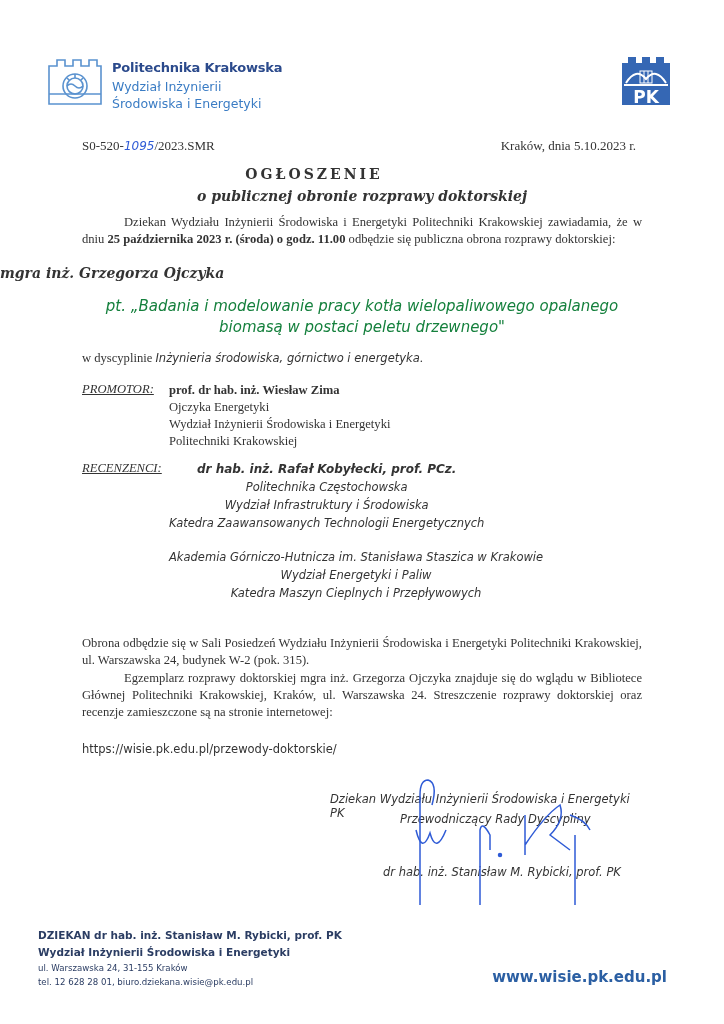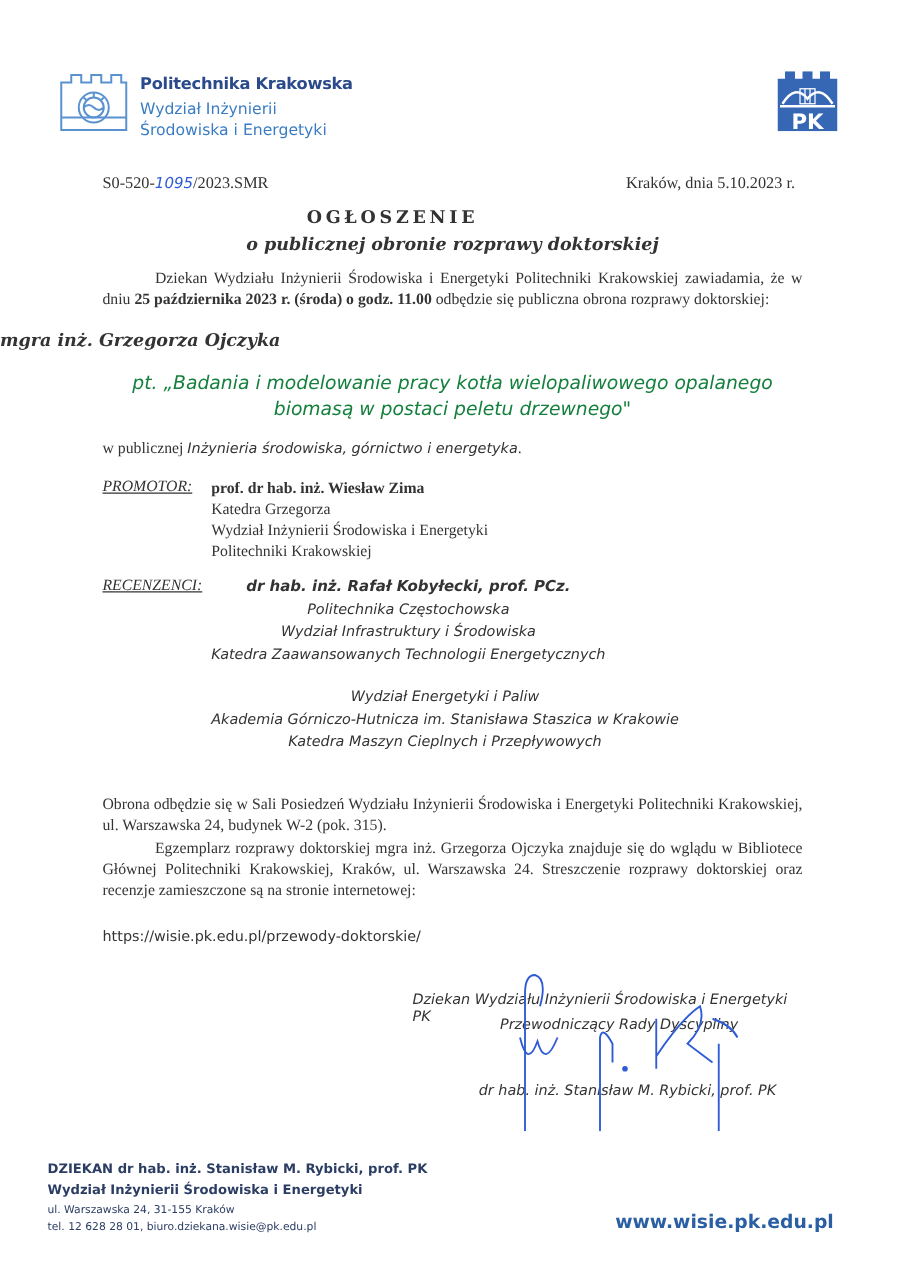--- a/index.html
+++ b/index.html
@@ -81,41 +81,41 @@
 </div>
 
 <div class="abs name">mgra inż. Grzegorza Ojczyka</div>
 
 <div class="abs thesis">
   <div>pt. „Badania i modelowanie pracy kotła wielopaliwowego opalanego</div>
   <div>biomasą w postaci peletu drzewnego"</div>
 </div>
 
 <div class="abs disc">
-  <span>w publicznej </span><i>Inżynieria środowiska, górnictwo i energetyka</i><span>.</span>
+  <span>w dyscyplinie </span><i>Inżynieria środowiska, górnictwo i energetyka</i><span>.</span>
 </div>
 
 <div class="abs lbl" style="left:82px; top:382px;">PROMOTOR:</div>
 <div class="abs block" style="left:169px; top:382px;">
   <div class="b">prof. dr hab. inż. Wiesław Zima</div>
-  <div>Katedra Grzegorza</div>
+  <div>Ojczyka Energetyki</div>
   <div>Wydział Inżynierii Środowiska i Energetyki</div>
   <div>Politechniki Krakowskiej</div>
 </div>
 
 <div class="abs lbl" style="left:82px; top:461px;">RECENZENCI:</div>
 <div class="abs iblock" style="left:169px; top:460px;">
   <div class="b">dr hab. inż. Rafał Kobyłecki, prof. PCz.</div>
   <div>Politechnika Częstochowska</div>
   <div>Wydział Infrastruktury i Środowiska</div>
   <div>Katedra Zaawansowanych Technologii Energetycznych</div>
 </div>
 <div class="abs iblock" style="left:169px; top:548px;">
+  <div>Akademia Górniczo-Hutnicza im. Stanisława Staszica w Krakowie</div>
   <div>Wydział Energetyki i Paliw</div>
-  <div>Akademia Górniczo-Hutnicza im. Stanisława Staszica w Krakowie</div>
   <div>Katedra Maszyn Cieplnych i Przepływowych</div>
 </div>
 
 <div class="abs para" style="top:635px;">Obrona odbędzie się w Sali Posiedzeń Wydziału Inżynierii Środowiska i Energetyki Politechniki Krakowskiej, ul. Warszawska 24, budynek W-2 (pok. 315).</div>
 <div class="abs para indent" style="top:670px;">Egzemplarz rozprawy doktorskiej mgra inż. Grzegorza Ojczyka znajduje się do wglądu w Bibliotece Głównej Politechniki Krakowskiej, Kraków, ul. Warszawska 24. Streszczenie rozprawy doktorskiej oraz recenzje zamieszczone są na stronie internetowej:</div>
 
 <div class="abs url">https://wisie.pk.edu.pl/przewody-doktorskie/</div>
 
 <div class="abs sign" style="top:792px; left:330px; width:310px;">Dziekan Wydziału Inżynierii Środowiska i Energetyki PK</div>
 <div class="abs sign" style="top:812px; left:400px; width:250px;">Przewodniczący Rady Dyscypliny</div>

